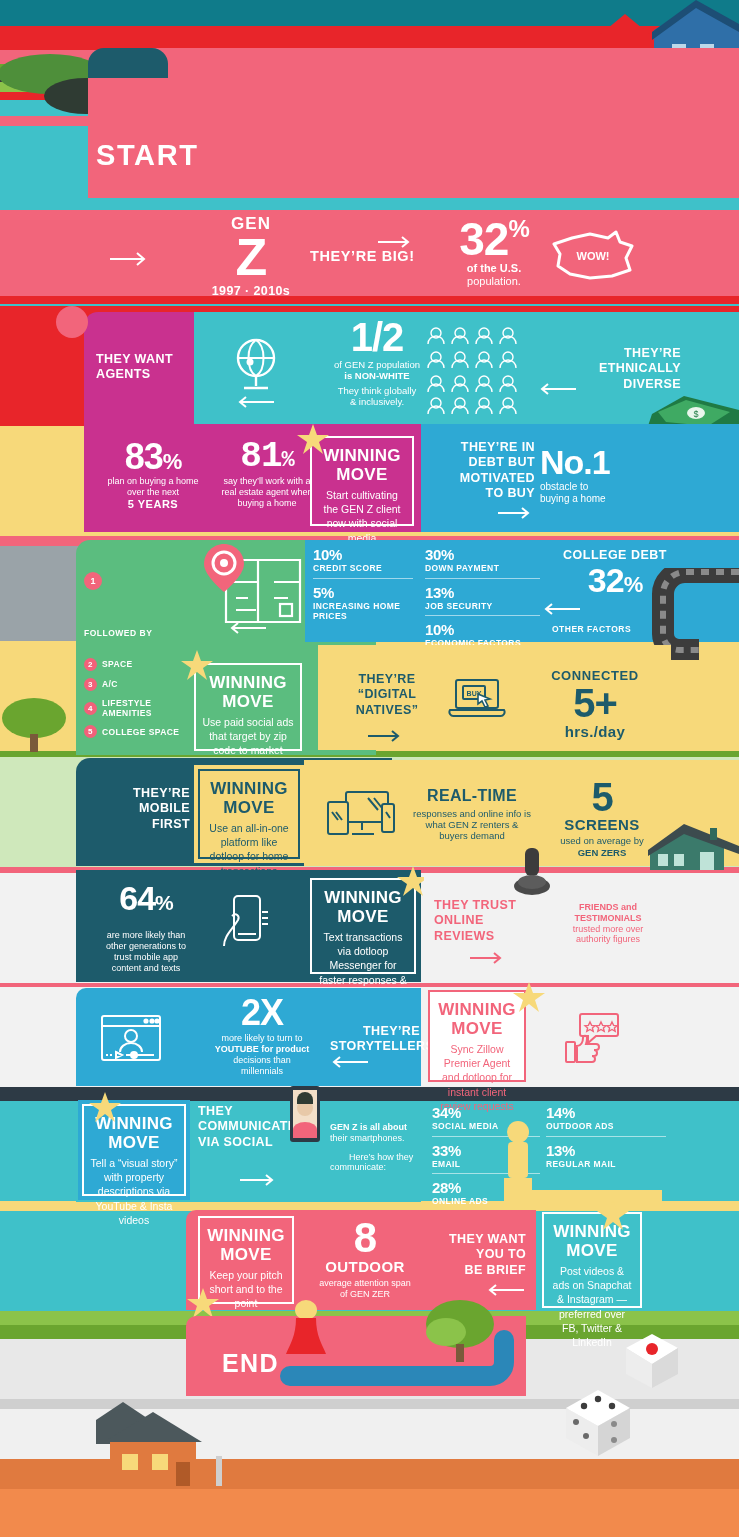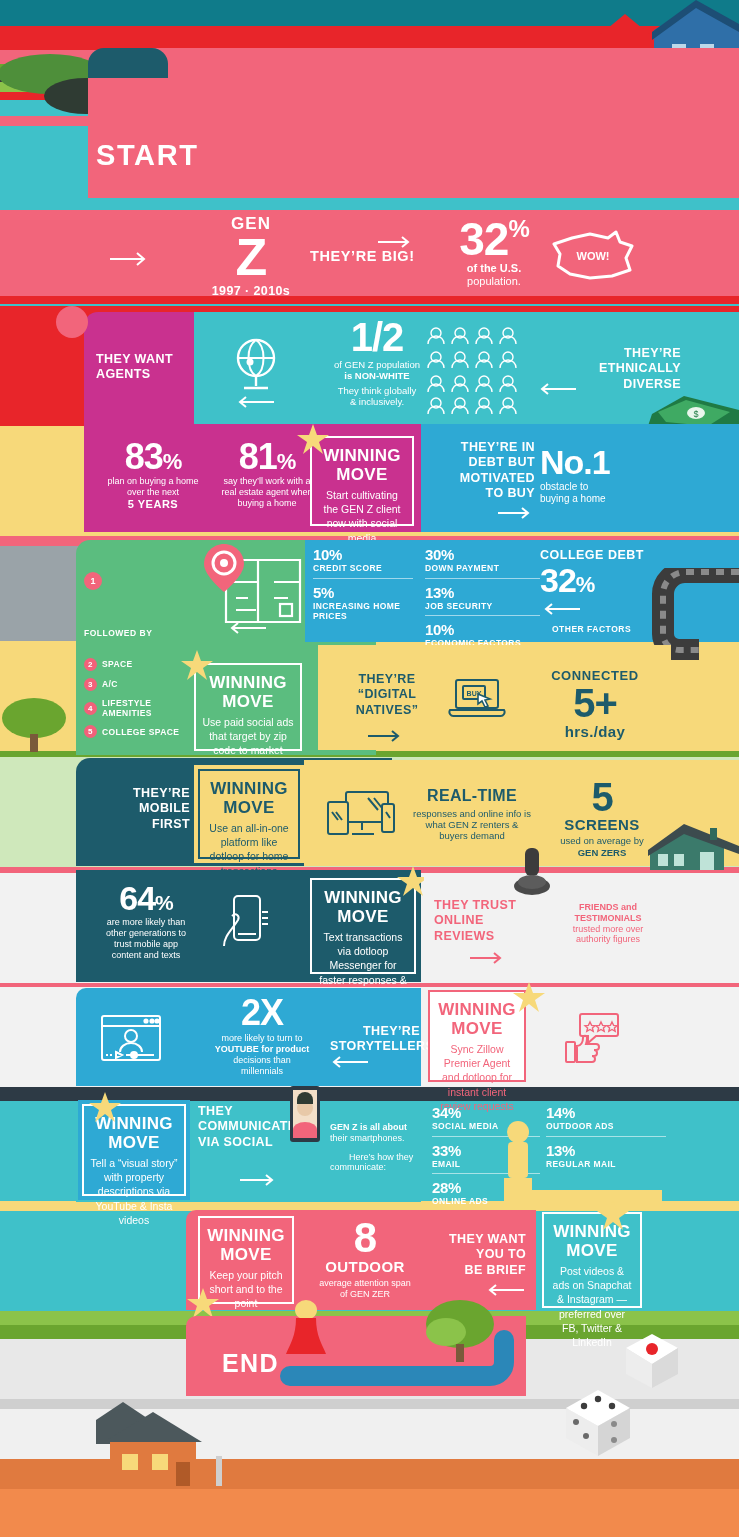--- a/index.html
+++ b/index.html
@@ -244,21 +244,21 @@
   <div class="panel" style="left:84px;top:424px;width:337px;height:108px;background:#c9318f;"></div>
   <div class="panel" style="left:92px;top:440px;width:122px;text-align:center;">
     <div style="white-space:nowrap;">
       <span class="big" style="color:#fff;font-size:36px;">83</span><span class="big" style="color:#fff;font-size:22px;">%</span>
     </div>
     <div class="sub" style="color:#fff;font-size:9px;margin-top:2px;">plan on buying a home</div>
     <div class="sub" style="color:#fff;font-size:9px;">over the next</div>
     <div class="sub" style="color:#fff;font-size:11px;font-weight:bold;letter-spacing:.5px;">5 YEARS</div>
   </div>
   <div class="panel" style="left:206px;top:440px;width:122px;text-align:center;">
-    <div style="white-space:nowrap;">
+    <div style="white-space:nowrap;font-family:Liberation Mono, monospace;">
       <span class="big" style="color:#fff;font-size:36px;">81</span><span class="big" style="color:#fff;font-size:22px;">%</span>
     </div>
     <div class="sub" style="color:#fff;font-size:9px;margin-top:2px;">say they’ll work with a</div>
     <div class="sub" style="color:#fff;font-size:9px;">real estate agent when</div>
     <div class="sub" style="color:#fff;font-size:9px;">buying a home</div>
   </div>
 
   <div class="panel wm-box" style="left:310px;top:436px;width:104px;height:90px;border-color:#fff;background:transparent;">
     <div class="wm-title" style="color:#fff;white-space:pre-line;">WINNING
 MOVE</div>
@@ -323,21 +323,21 @@
     <div class="num" style="color:#fff;">30%</div>
     <div class="lbl" style="color:#fff;">DOWN PAYMENT</div>
     <div class="hr"></div>
     <div class="num" style="color:#fff;">13%</div>
     <div class="lbl" style="color:#fff;">JOB SECURITY</div>
     <div class="hr"></div>
     <div class="num" style="color:#fff;">10%</div>
     <div class="lbl" style="color:#fff;">ECONOMIC FACTORS</div>
   </div>
 
-  <div class="panel" style="left:540px;top:548px;width:150px;text-align:left;">
+  <div class="panel" style="left:540px;top:548px;width:150px;text-align:center;">
     <div class="ttl" style="color:#fff;font-size:12.5px;letter-spacing:.5px;">COLLEGE DEBT</div>
     <div style="white-space:nowrap;margin-top:1px;">
       <span class="big" style="color:#fff;font-size:34px;">32</span><span class="big" style="color:#fff;font-size:22px;">%</span>
     </div>
   </div>
   <svg class="panel" style="left:542px;top:603px;" width="38" height="12" viewBox="0 0 38 12">
     <path d="M38 6 H4 M10 1 L4 6 L10 11" stroke="#fff" stroke-width="2" fill="none"></path>
   </svg>
   <div class="panel ttl" style="left:552px;top:624px;color:#fff;font-size:8.5px;letter-spacing:.5px;">OTHER FACTORS</div>
 
@@ -423,21 +423,21 @@
     <rect x="26" y="34" width="10" height="12" fill="#bfe3d8"></rect>
     <rect x="52" y="32" width="14" height="18" fill="#bfe3d8"></rect>
     <rect x="62" y="8" width="7" height="12" fill="#2f6a5c"></rect>
   </svg>
 
   <div class="panel" style="left:76px;top:870px;width:345px;height:112px;background:#1d5b6b;"></div>
   <div class="panel" style="left:86px;top:882px;width:120px;text-align:center;">
     <div style="white-space:nowrap;">
       <span class="big" style="color:#fff;font-size:34px;">64</span><span class="big" style="color:#fff;font-size:21px;">%</span>
     </div>
-    <div class="sub" style="color:#fff;font-size:9px;margin-top:3px;">are more likely than</div>
+    <div class="sub" style="color:#fff;font-size:9px;margin-top:16px;">are more likely than</div>
     <div class="sub" style="color:#fff;font-size:9px;">other generations to</div>
     <div class="sub" style="color:#fff;font-size:9px;">trust mobile app</div>
     <div class="sub" style="color:#fff;font-size:9px;">content and texts</div>
   </div>
   <svg class="panel" style="left:218px;top:894px;" width="56" height="60" viewBox="0 0 56 60">
     <g fill="none" stroke="#fff" stroke-width="2">
       <rect x="16" y="2" width="26" height="44" rx="4"></rect>
       <path d="M20 40 h18"></path>
       <path d="M6 52 C6 42 14 36 20 26 C22 22 18 18 14 22"></path>
       <path d="M44 18 h6 M44 24 h6 M44 30 h6"></path>

